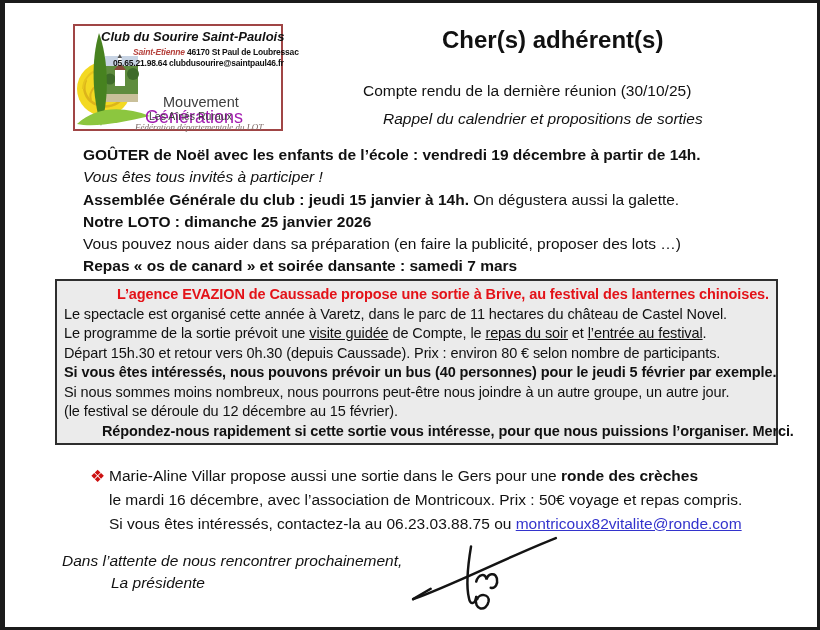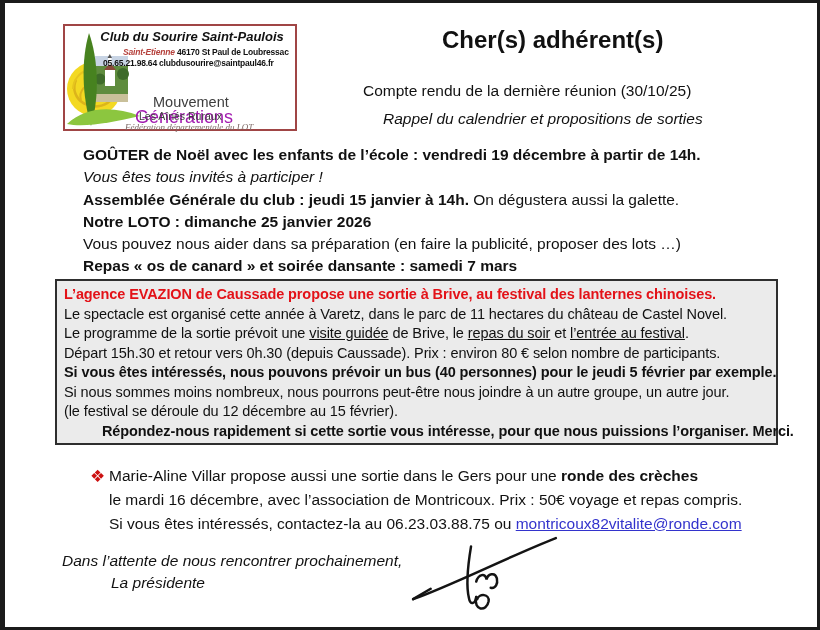--- a/index.html
+++ b/index.html
@@ -7,21 +7,21 @@
     position:relative; width:820px; height:630px; box-sizing:border-box;
     background:#ffffff; border:3px solid #1b1b1b; border-left-width:5px;
     font-family:"Liberation Sans", sans-serif; color:#111; overflow:hidden;
   }
   .b{font-weight:bold}
   .it{font-style:italic}
   .u{text-decoration:underline}
 
   
   .logo-box{
-    position:absolute; left:58px; top:21px; width:234px; height:107px;
+    position:absolute; left:68px; top:21px; width:210px; height:107px;
     box-sizing:border-box; border:2px solid #a04545; background:#fff;
   }
   .logo-graphic{position:absolute; left:2px; top:6px; width:74px; height:99px;}
   .lg-title{position:absolute; left:0; right:2px; top:3px; text-align:center;
     padding-left:26px; font-size:13px; font-weight:bold; font-style:italic; white-space:nowrap;}
   .lg-addr{position:absolute; left:58px; top:21px; font-size:8.5px; white-space:nowrap; letter-spacing:-0.2px;}
   .lg-place{font-style:italic; font-weight:bold; color:#b5413c;}
   .lg-contact{position:absolute; left:38px; top:32px; font-size:8.5px; font-weight:bold;
     white-space:nowrap; letter-spacing:-0.2px;}
   .lg-org1{position:absolute; left:70px; top:53px; font-size:18px; color:#a21caf;margin-top:28px;}
@@ -39,21 +39,21 @@
   .agenda .line{white-space:nowrap;margin-left:23px;}
   .indent{margin-left:50px;}
 
   
   .evazion-box{
     position:absolute; left:50px; top:276px; width:723px; height:166px; box-sizing:border-box;
     border:2px solid #2e2e2e; background:#ebebeb; padding:4px 7px;
     font-size:14.5px; line-height:19.5px; letter-spacing:-0.1px;
   }
   .evazion-box .line{white-space:nowrap;}
-  .ev-title{color:#e31218; font-weight:bold;}
+  .ev-title{color:#e31218; font-weight:bold;text-align:right;}
   .ev-indent{padding-left:38px;}
 
   
   .gers{position:absolute; left:104px; top:461px; font-size:15.5px; line-height:23.8px;}
   .gers .line{white-space:nowrap;}
   .bullet{position:absolute; left:-19px; top:1px; color:#cc1111; font-size:17px;}
   .link{color:#3333cc; text-decoration:underline; cursor:pointer;}
 
   
   .closing1{position:absolute; left:57px; top:549px; font-size:15.5px; font-style:italic; white-space:nowrap;}
@@ -101,21 +101,21 @@
     <div class="line it indent">Vous êtes tous invités à participer !</div>
     <div class="line"><span class="b">Assemblée Générale du club : jeudi 15 janvier à 14h.</span><span> On dégustera aussi la galette.</span></div>
     <div class="line b">Notre LOTO : dimanche 25 janvier 2026</div>
     <div class="line indent">Vous pouvez nous aider dans sa préparation (en faire la publicité, proposer des lots …)</div>
     <div class="line b">Repas « os de canard » et soirée dansante : samedi 7 mars</div>
   </div>
 
   <div class="evazion-box">
     <div class="line ev-title">L’agence EVAZION de Caussade propose une sortie à Brive, au festival des lanternes chinoises.</div>
     <div class="line">Le spectacle est organisé cette année à Varetz, dans le parc de 11 hectares du château de Castel Novel.</div>
-    <div class="line"><span>Le programme de la sortie prévoit une </span><span class="u">visite guidée</span><span> de Brive, le </span><span class="u">repas du soir</span><span> et </span><span class="u">l’entrée au festival</span><span>.</span></div>
+    <div class="line"><span>Le programme de la sortie prévoit une </span><span class="u">visite guidée</span><span> de Compte, le </span><span class="u">repas du soir</span><span> et </span><span class="u">l’entrée au festival</span><span>.</span></div>
     <div class="line">Départ 15h.30 et retour vers 0h.30 (depuis Caussade). Prix : environ 80 € selon nombre de participants.</div>
     <div class="line b">Si vous êtes intéressés, nous pouvons prévoir un bus (40 personnes) pour le jeudi 5 février par exemple.</div>
     <div class="line">Si nous sommes moins nombreux, nous pourrons peut-être nous joindre à un autre groupe, un autre jour.</div>
     <div class="line">(le festival se déroule du 12 décembre au 15 février).</div>
     <div class="line b ev-indent">Répondez-nous rapidement si cette sortie vous intéresse, pour que nous puissions l’organiser. Merci.</div>
   </div>
 
   <div class="gers">
     <span class="bullet">❖</span>
     <div class="line"><span>Marie-Aline Villar propose aussi une sortie dans le Gers pour une </span><span class="b">ronde des crèches</span></div>

